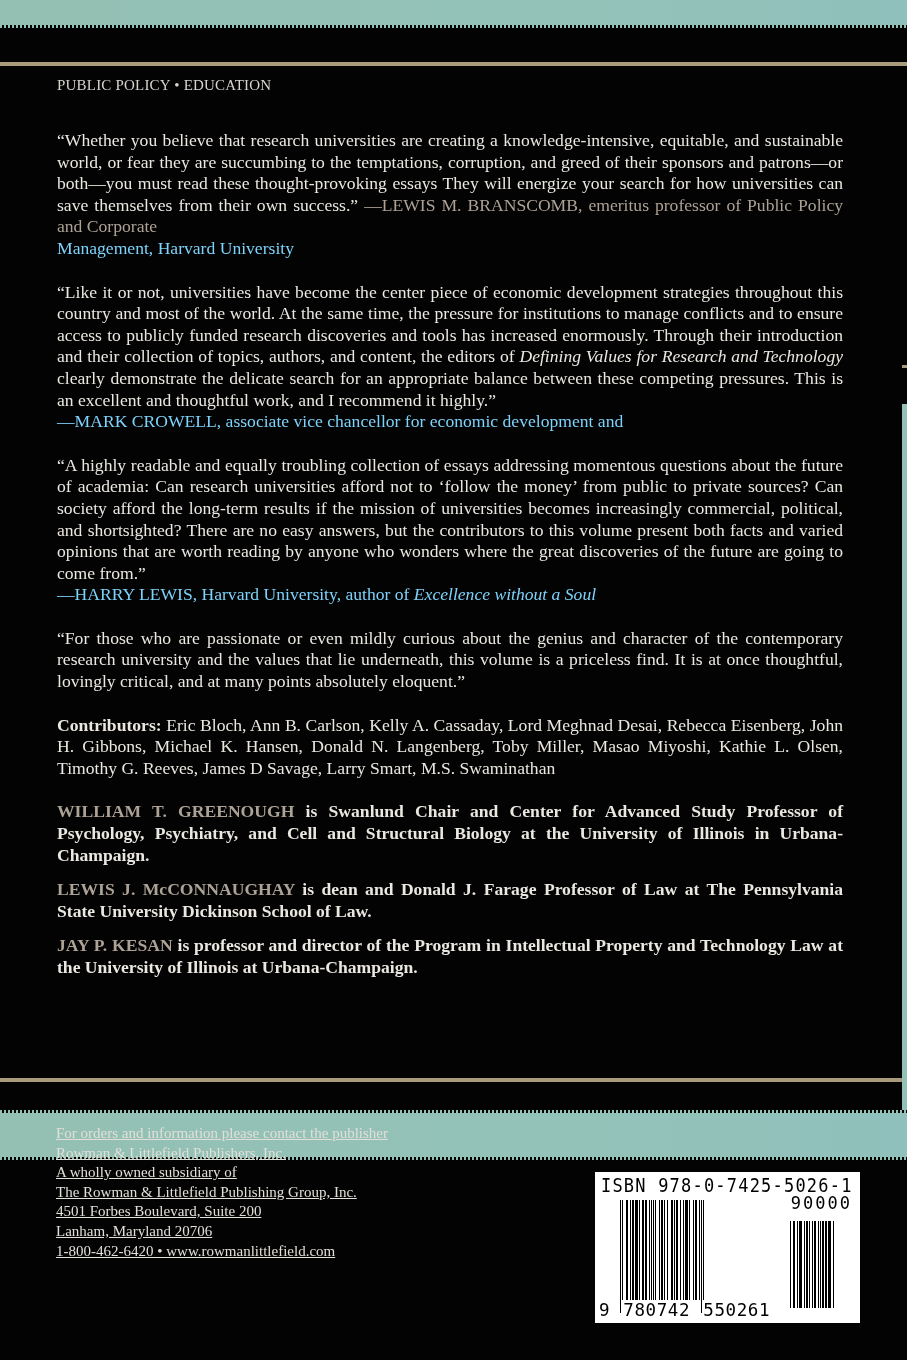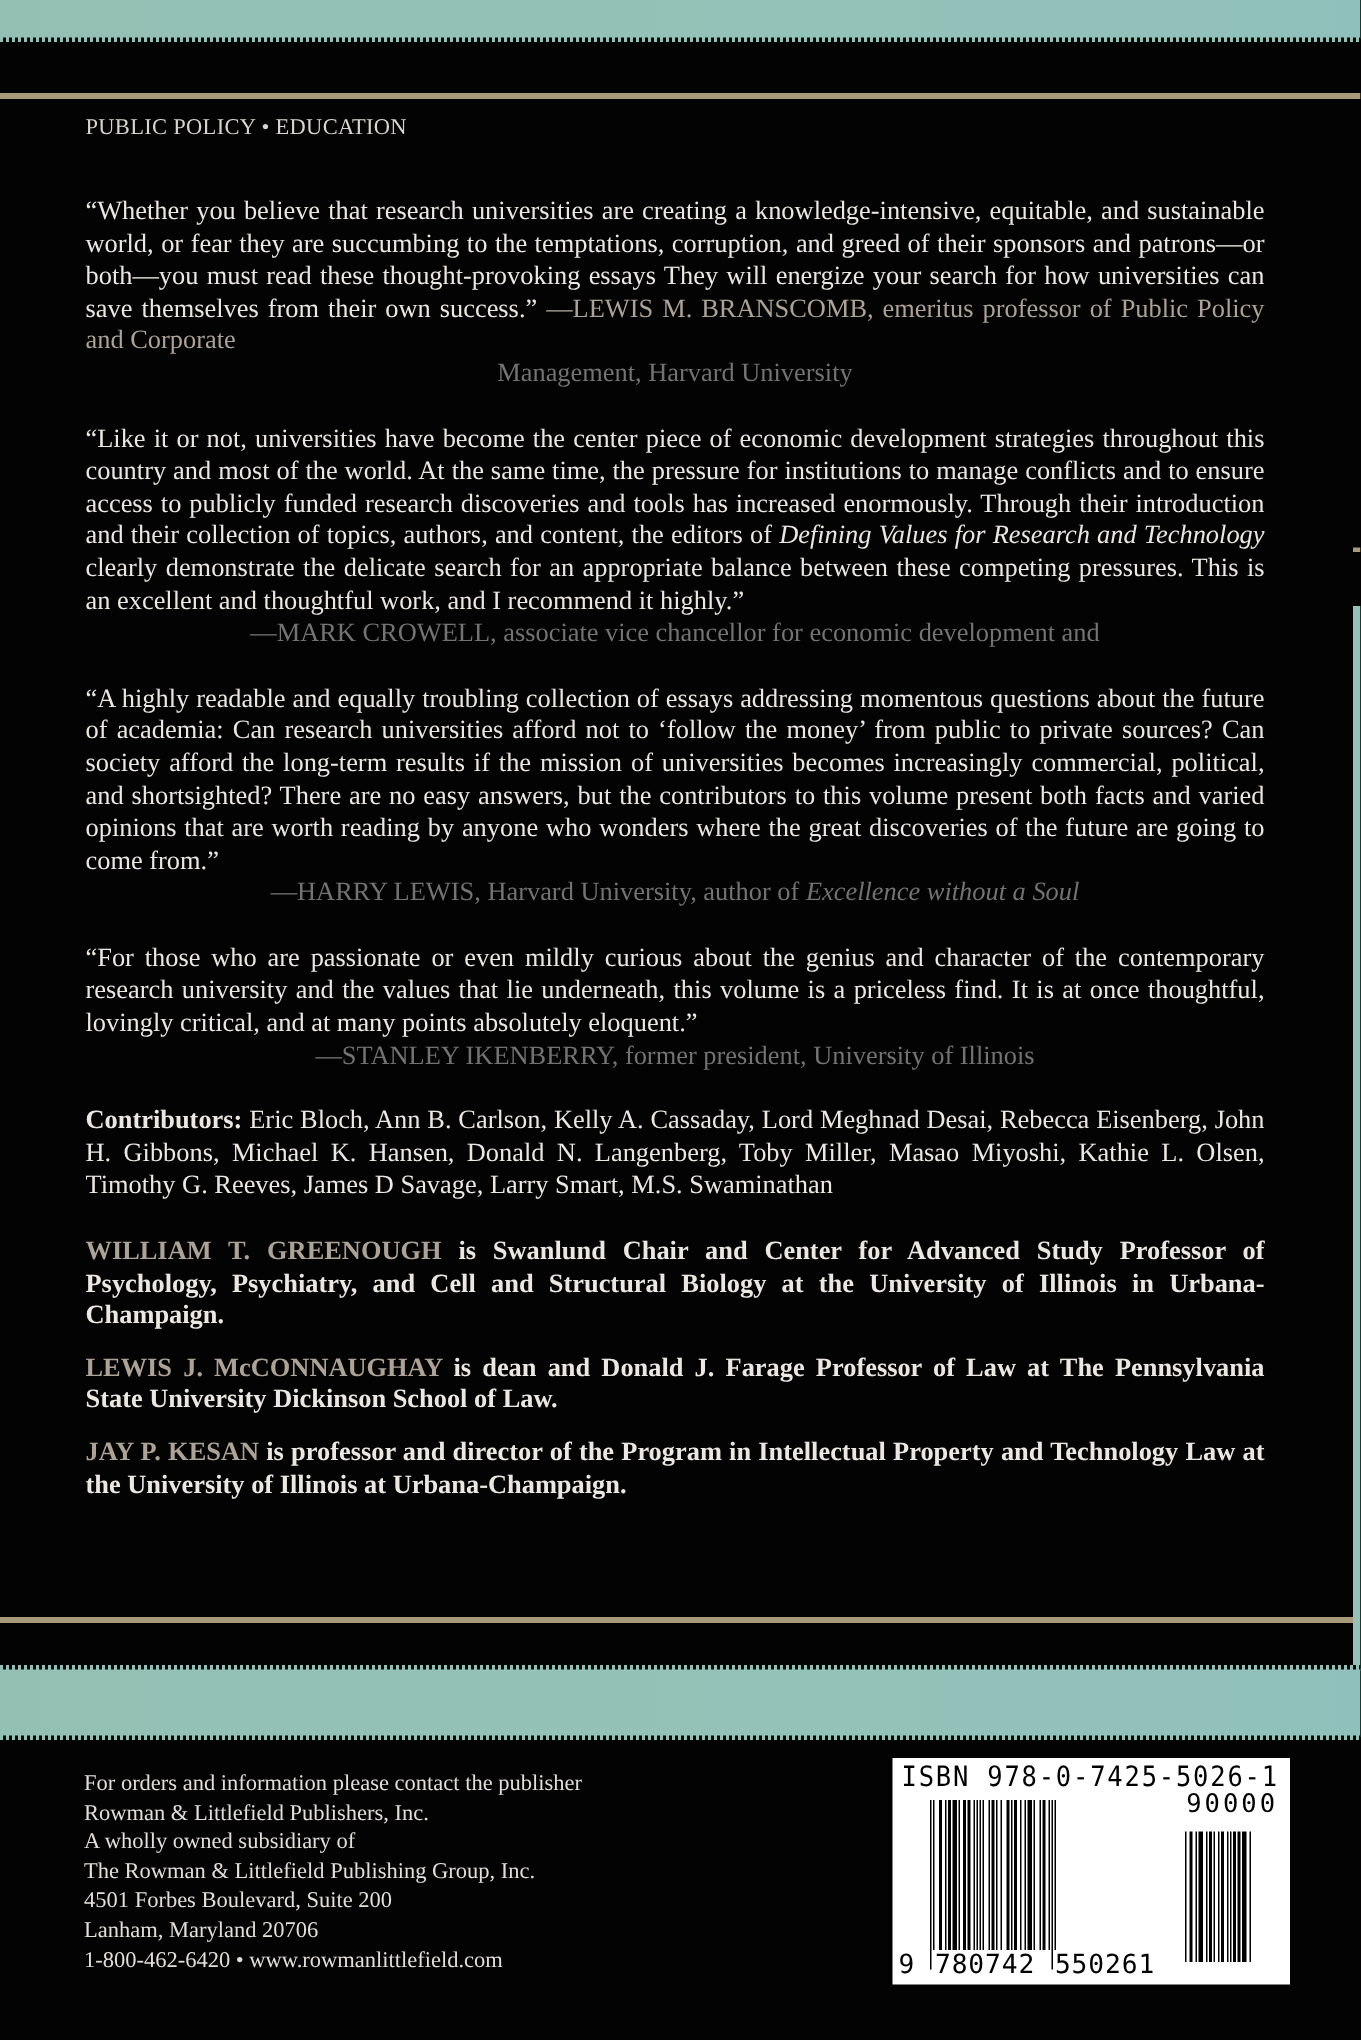--- a/index.html
+++ b/index.html
@@ -46,33 +46,33 @@
       position: absolute; left: 57px; top: 77px;
       font-size: 15px; letter-spacing: 0.2px; color: #d8d5cf;
     }
     .content {
       position: absolute; left: 57px; top: 130px; width: 786px;
       font-size: 17.6px; line-height: 21.6px;
     }
     .quote { margin: 0; text-align: justify; }
     .quote-block { margin-bottom: 22px; }
     .attrib {
-      text-align: center; color: #737373; margin: 0;
+      text-align: left; color: #7dd3fc; margin: 0;
     }
     .attrib-inline { color: #aca295; }
     em { font-style: italic; }
     .contributors { margin-top: 6px; text-align: justify; }
     .contributors .label { font-weight: bold; }
     .bio { text-align: justify; margin: 0 0 13px 0; font-weight: bold; }
     .bio .name { color: #aca295; }
     .bios { margin-top: 22px; }
 
     .publisher {
-      position: absolute; left: 56px; top: 1180px;
-      font-size: 15px; line-height: 19.6px; color: #e2dfd9;
+      position: absolute; left: 56px; top: 1124px;
+      font-size: 15px; line-height: 19.6px; color: #e2dfd9; text-decoration: underline;
     }
     .barcode-box {
       position: absolute; left: 595px; top: 1172px; width: 265px; height: 151px;
       background: #ffffff; color: #000;
       font-family: "DejaVu Sans Mono", "Liberation Mono", monospace;
     }
     .isbn-text {
       position: absolute; left: 6px; top: 2px; font-size: 17px; letter-spacing: 1.2px;
       transform: scaleY(1.1); transform-origin: top left;
     }
@@ -113,21 +113,20 @@
     <p class="attrib">—MARK CROWELL, associate vice chancellor for economic development and</p>
   </div>
 
   <div class="quote-block">
     <p class="quote">“A highly readable and equally troubling collection of essays addressing momentous questions about the future of academia: Can research universities afford not to ‘follow the money’ from public to private sources? Can society afford the long-term results if the mission of universities becomes increasingly commercial, political, and shortsighted? There are no easy answers, but the contributors to this volume present both facts and varied opinions that are worth reading by anyone who wonders where the great discoveries of the future are going to come from.”</p>
     <p class="attrib"><span>—HARRY LEWIS, Harvard University, author of </span><em>Excellence without a Soul</em></p>
   </div>
 
   <div class="quote-block">
     <p class="quote">“For those who are passionate or even mildly  curious about the genius and character of the contemporary research university and the values that lie underneath, this volume is a priceless find. It is at once thoughtful, lovingly critical, and at many points absolutely eloquent.”</p>
-    <p class="attrib">—STANLEY IKENBERRY, former president, University of Illinois</p>
   </div>
 
   <p class="contributors quote">
     <span class="label">Contributors:</span>
     <span>Eric Bloch, Ann B. Carlson, Kelly A. Cassaday, Lord Meghnad Desai, Rebecca Eisenberg, John H. Gibbons, Michael K. Hansen, Donald N. Langenberg, Toby Miller, Masao Miyoshi, Kathie L. Olsen, Timothy G. Reeves, James D Savage, Larry Smart, M.S. Swaminathan</span>
   </p>
 
   <div class="bios">
     <p class="bio"><span class="name">WILLIAM T. GREENOUGH</span><span> is Swanlund Chair and Center for Advanced Study Professor of Psychology, Psychiatry, and Cell and Structural Biology at the University of Illinois in Urbana-Champaign.</span></p>
     <p class="bio"><span class="name">LEWIS J.  McCONNAUGHAY</span><span> is dean and Donald J. Farage Professor of Law at The Pennsylvania State University Dickinson School of Law.</span></p>

